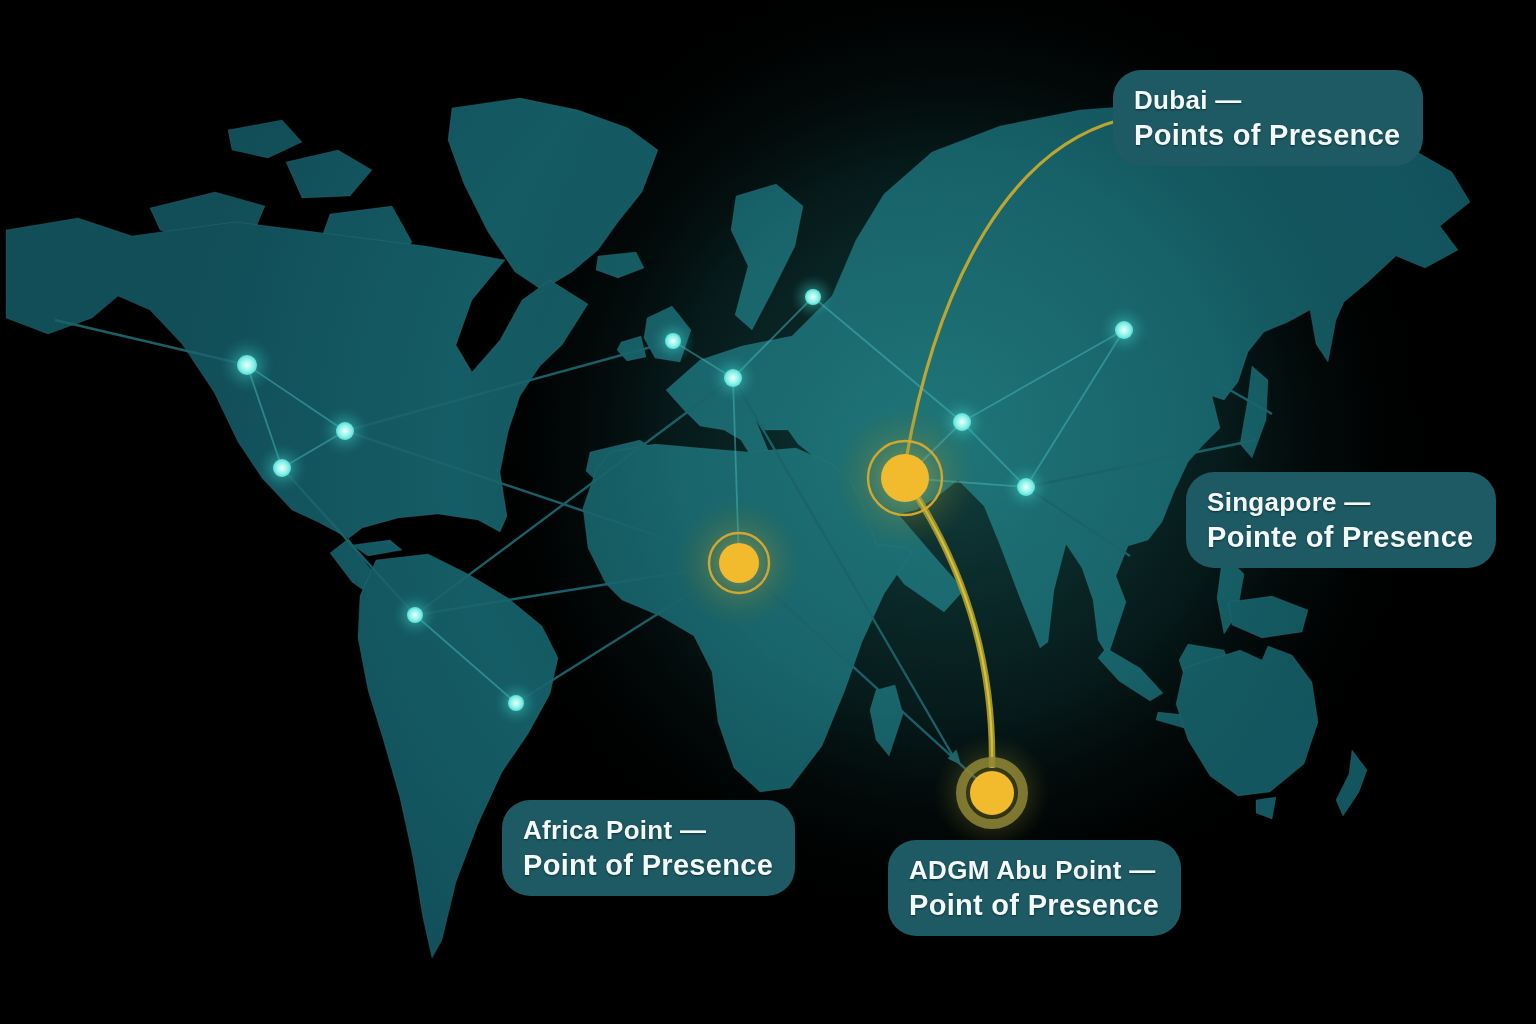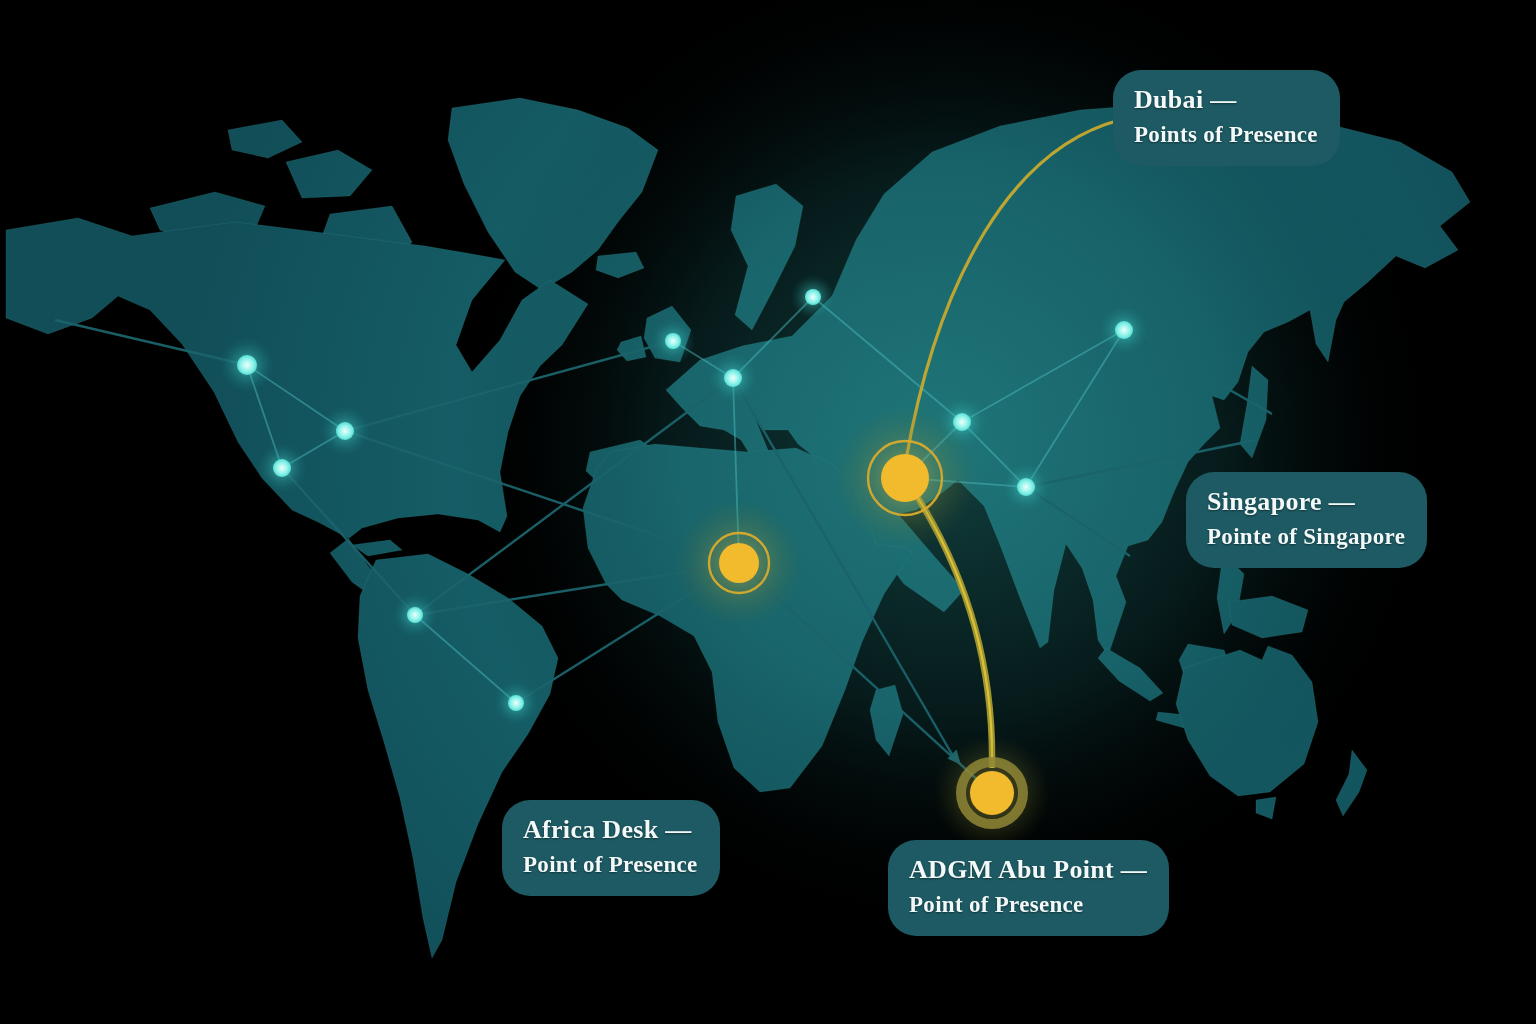--- a/index.html
+++ b/index.html
@@ -1,30 +1,30 @@
 <!DOCTYPE html>
 <html><head>
 <meta charset="utf-8">
 <style>
   html,body{margin:0;padding:0;background:#000;}
   #stage{position:relative;width:1536px;height:1024px;background:#000;overflow:hidden;
-         font-family:Liberation Serif, serif;}
+         font-family:Liberation Sans, sans-serif;}
   #map-svg{position:absolute;left:0;top:0;}
   .land{stroke:rgba(60,160,160,.18);stroke-width:1;}
   .lk{fill:none;}
   .lk.bright{stroke:#4ab8bd;stroke-opacity:.5;stroke-width:1.8;}
   .lk.dim{stroke:#1b636c;stroke-opacity:.95;stroke-width:2.4;}
   .gold-thin{stroke:#c6a92e;stroke-width:3.2;fill:none;opacity:.95;}
   .gold-thick{stroke:#a79a2f;stroke-width:6.5;fill:none;opacity:.95;}
   .gold-core{stroke:#d9c13a;stroke-width:2.2;fill:none;}
   .loc-label{position:absolute;background:#1d5a63;color:#f3f9f9;border-radius:28px;
              padding:12px 22px 14px 21px;white-space:nowrap;
              text-shadow:0 1px 2px rgba(0,0,0,.45);cursor:pointer;}
   .loc-label .l1{font-size:26px;line-height:36px;font-weight:700;letter-spacing:.3px;}
-  .loc-label .l2{font-size:23px;line-height:34px;font-weight:700;letter-spacing:.3px;}
+  .loc-label .l2{font-size:29px;line-height:34px;font-weight:700;letter-spacing:.3px;text-align:right;}
 </style>
 </head>
 <body>
 
 <div id="stage">
 
   <svg id="map-svg" width="1536" height="1024" viewBox="0 0 1536 1024">
     <defs>
       <radialGradient id="landg" gradientUnits="userSpaceOnUse" cx="880" cy="460" r="700">
         <stop offset="0" stop-color="#1b6b72"></stop>
@@ -154,24 +154,24 @@
         <circle cx="992" cy="793" r="22" fill="#f2ba2d"></circle>
       </g>
   </svg>
 
   <div class="loc-label" style="left: 1113px; top: 70px;">
     <div class="l1">Dubai —</div>
     <div class="l2">Points of Presence</div>
   </div>
   <div class="loc-label" style="left: 1186px; top: 472px;">
     <div class="l1">Singapore —</div>
-    <div class="l2">Pointe of Singapore</div>
+    <div class="l2">Pointe of Presence</div>
   </div>
   <div class="loc-label" style="left: 502px; top: 800px;">
-    <div class="l1">Africa Desk —</div>
+    <div class="l1">Africa Point —</div>
     <div class="l2">Point of Presence</div>
   </div>
   <div class="loc-label" style="left: 888px; top: 840px;">
     <div class="l1">ADGM Abu Point —</div>
     <div class="l2">Point of Presence</div>
   </div>
 
 </div>
 
 </body></html>

